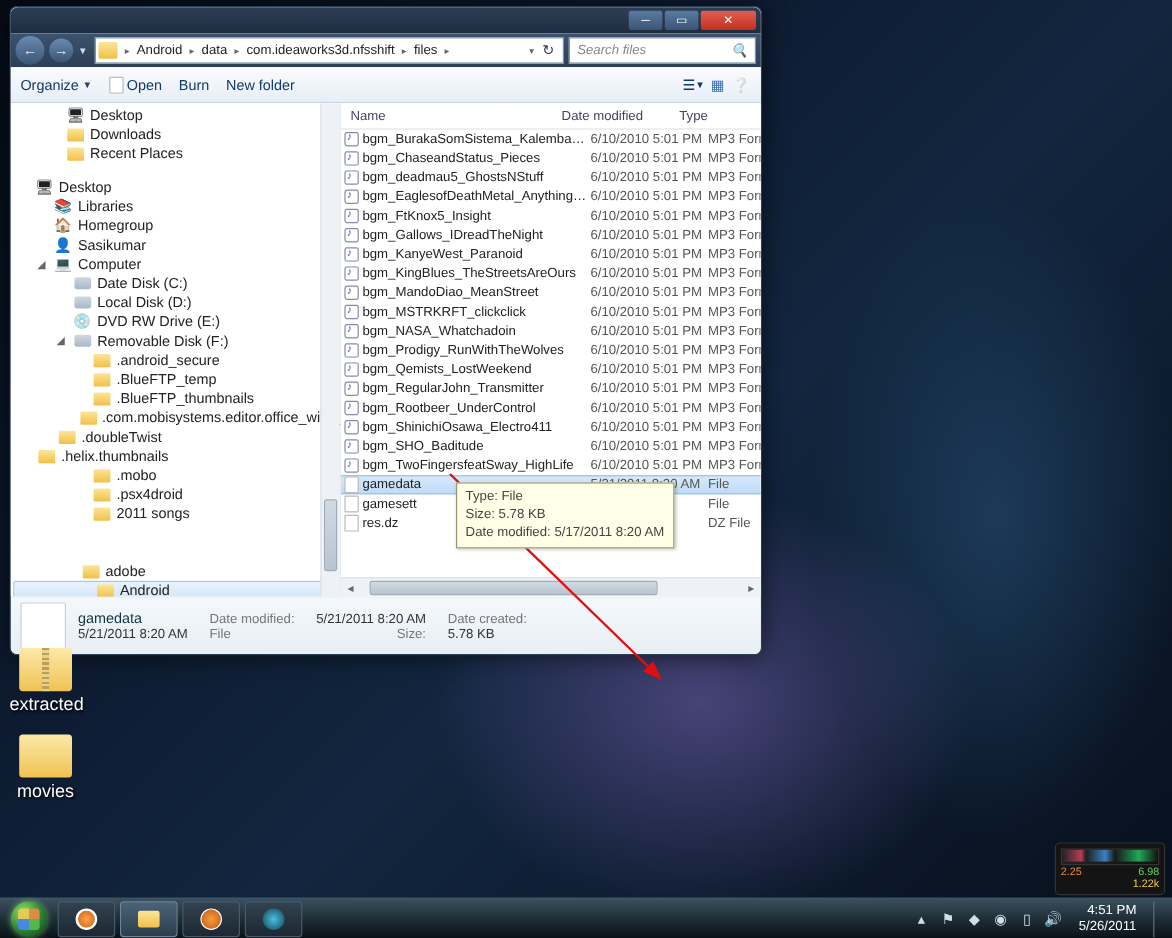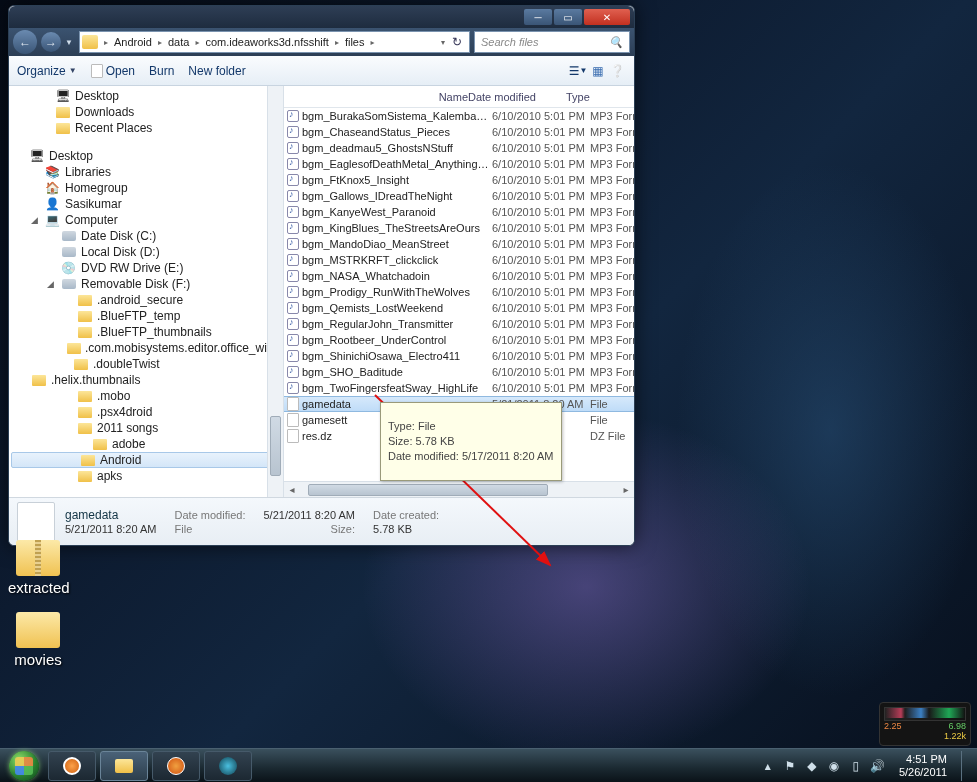--- a/index.html
+++ b/index.html
@@ -41,39 +41,39 @@
 .nav-row.selected { background:linear-gradient(#e8f2fc,#d4e6f8); border:1px solid #a8c8e8; border-radius:2px; margin:0 2px; padding-left:6px; }
 .nav-ic { width:16px; height:14px; display:flex; align-items:center; justify-content:center; }
 .nav-folder { width:14px; height:11px; background:linear-gradient(#fce699,#f0c048); border-radius:1px; }
 .nav-disk { width:14px; height:10px; background:linear-gradient(#d0d8e0,#a8b8c8); border-radius:2px; }
 .nav-expand { width:10px; color:#666; font-size:9px; }
 .nav-scroll { position:absolute; right:0; top:0; bottom:0; width:16px; background:#eef2f6; border-left:1px solid #d8e0e8; }
 .nav-thumb { position:absolute; left:2px; right:2px; top:330px; height:60px; background:linear-gradient(#d0dae4,#b8c4d0); border:1px solid #a0acb8; border-radius:2px; }
 
 .files { flex:1; display:flex; flex-direction:column; background:#fff; position:relative; min-width:0; }
 .fh { height:22px; display:flex; align-items:center; border-bottom:1px solid #e0e6ec; font-size:11px; color:#446; }
-.fh-name { width:184px; padding-left:8px;text-align:right; }
+.fh-name { width:184px; padding-left:8px; }
 .fh-date { width:98px; }
 .fh-type { flex:1; }
 .flist { flex:1; overflow:hidden; position:relative; }
 .frow { display:flex; align-items:center; height:16px; font-size:11px; color:#222; white-space:nowrap; }
 .frow.sel { background:linear-gradient(#d6e9fb,#bfdcf8); border-top:1px solid #8fb9e0; border-bottom:1px solid #8fb9e0; }
 .fc-ic { width:18px; display:flex; align-items:center; justify-content:center; }
 .mp3-ic { width:12px; height:12px; background:#fff; border:1px solid #88a; border-radius:2px; position:relative; }
 .mp3-ic::after { content:"♪"; position:absolute; left:1px; top:-2px; font-size:9px; color:#46a; }
 .file-ic { width:12px; height:14px; background:#fff; border:1px solid #bbb; border-radius:1px; }
 .fc-name { width:190px; overflow:hidden; text-overflow:ellipsis; }
 .fc-date { width:98px; color:#555; }
 .fc-type { flex:1; color:#555; overflow:hidden; }
 .hscroll { height:16px; background:#eef2f6; border-top:1px solid #d8e0e8; display:flex; align-items:center; }
 .hs-arr { width:16px; text-align:center; color:#666; font-size:10px; }
 .hs-track { flex:1; height:14px; position:relative; }
 .hs-thumb { position:absolute; left:8px; top:1px; height:12px; width:240px; background:linear-gradient(#d0dae4,#b8c4d0); border:1px solid #a0acb8; border-radius:2px; }
 
-.tooltip { position:absolute; left:380px; top:402px; background:#ffffe8; border:1px solid #9a9a7a; padding:16px 7px; font-size:11px; color:#444; line-height:1.35; box-shadow:1px 1px 3px rgba(0,0,0,0.25); z-index:10; }
+.tooltip { position:absolute; left:380px; top:402px; background:#ffffe8; border:1px solid #9a9a7a; padding:4px 7px; font-size:11px; color:#444; line-height:1.35; box-shadow:1px 1px 3px rgba(0,0,0,0.25); z-index:10; }
 
 .details { height:48px; background:linear-gradient(#f4f8fc,#e8eef4); border-top:1px solid #d0d8e0; border-radius:0 0 6px 6px; display:flex; align-items:center; padding:4px 8px; gap:10px; font-size:11px; }
 .det-ic { width:38px; height:40px; background:#fff; border:1px solid #c8d0d8; border-radius:2px; }
 .det-txt { display:grid; grid-template-columns:auto auto auto auto; column-gap:18px; row-gap:1px; align-items:baseline; }
 .det-name { font-size:12px; color:#134; grid-column:1; }
 .det-lbl { color:#777; text-align:right; }
 .det-val { color:#333; }
 
 .arrow-svg { position:absolute; left:370px; top:390px; width:200px; height:190px; pointer-events:none; z-index:9; }
 
@@ -254,21 +254,21 @@
             </span>
             <span>.BlueFTP_thumbnails</span>
           </div>
           <div class="nav-row" style="padding-left: 54px;">
             <span class="nav-expand"></span>
             <span class="nav-ic">
               <span class="nav-folder"></span>
             </span>
             <span>.com.mobisystems.editor.office_with_reg</span>
           </div>
-          <div class="nav-row" style="padding-left: 50px;">
+          <div class="nav-row" style="padding-left: 25px;">
             <span class="nav-expand"></span>
             <span class="nav-ic">
               <span class="nav-folder"></span>
             </span>
             <span>.doubleTwist</span>
           </div>
           <div class="nav-row" style="">
             <span class="nav-expand"></span>
             <span class="nav-ic">
               <span class="nav-folder"></span>
@@ -289,21 +289,21 @@
             </span>
             <span>.psx4droid</span>
           </div>
           <div class="nav-row" style="padding-left: 54px;">
             <span class="nav-expand"></span>
             <span class="nav-ic">
               <span class="nav-folder"></span>
             </span>
             <span>2011 songs</span>
           </div>
-          <div class="nav-row" style="padding-left: 69px;">
+          <div class="nav-row" style="padding-left: 45px; margin-top: 32px;">
             <span class="nav-expand"></span>
             <span class="nav-ic">
               <span class="nav-folder"></span>
             </span>
             <span>adobe</span>
           </div>
           <div class="nav-row selected" style="padding-left: 54px;">
             <span class="nav-expand"></span>
             <span class="nav-ic">
               <span class="nav-folder"></span>

